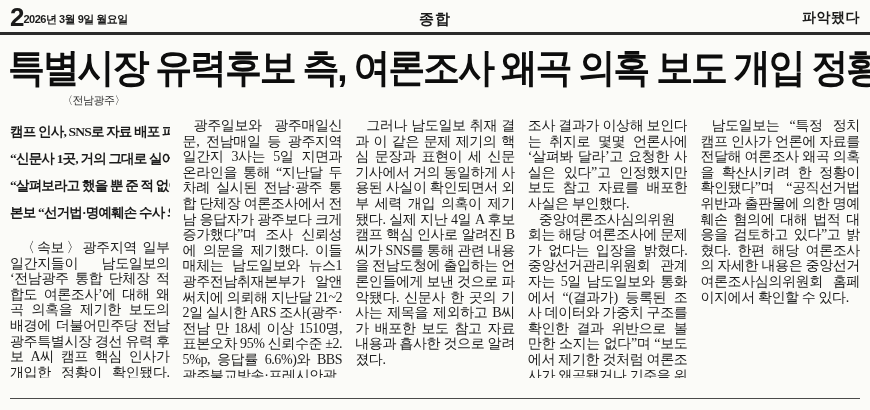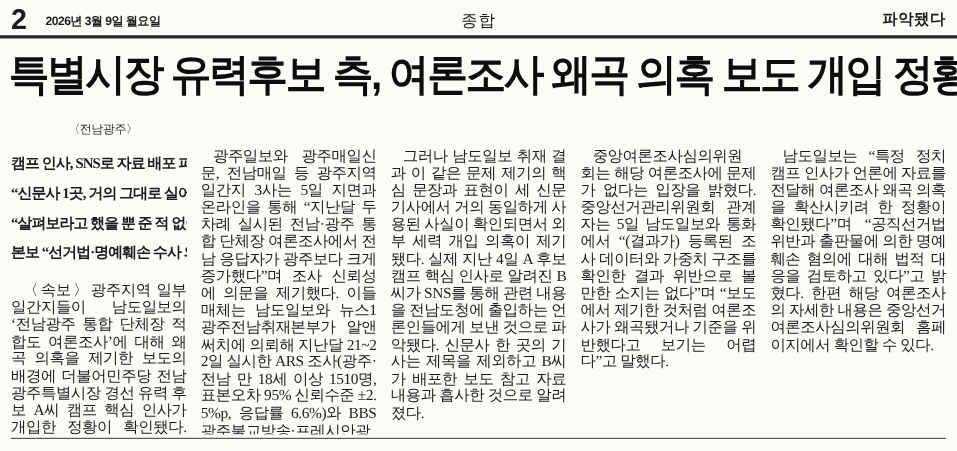--- a/index.html
+++ b/index.html
@@ -13,40 +13,40 @@
     color:#1b1b1b;
   }
   
   .masthead {
     display:flex; align-items:flex-end;
     padding:6px 10px 4px 10px;
     border-bottom:3px solid #2b2b2b;
     font-family:"Liberation Sans","DejaVu Sans",sans-serif;
   }
   .page-num { font-size:26px; font-weight:700; line-height:22px; letter-spacing:-1px; }
-  .edition-date { font-size:11px; font-weight:700; margin-left:18px; padding-bottom:1px; letter-spacing:-0.5px; }
-  .section-name { font-size:15px; font-weight:400; position:absolute; left:50%; transform:translateX(-50%); bottom:6px; letter-spacing:1px; }
+  .edition-date { font-size:11px; font-weight:700; padding-bottom:1px; letter-spacing:-0.5px; }
+  .section-name { font-size:15px; font-weight:700; position:absolute; left:50%; transform:translateX(-50%); bottom:6px; letter-spacing:1px; }
   .brand-name { margin-left:auto; font-size:14px; font-weight:800; padding-bottom:1px; letter-spacing:0.5px; }
   .masthead-wrap { position:relative; }
   
   .headline {
     font-family:"Liberation Sans","DejaVu Sans",sans-serif;
     font-size:37px; font-weight:900;
     letter-spacing:-2.2px;
     white-space:nowrap;
     padding:9px 8px 0 8px;
     line-height:44px;
     color:#0d0d0d;
     transform:scaleY(1.06);
     transform-origin:top left;
   }
   .kicker {
     font-family:"Liberation Sans","DejaVu Sans",sans-serif;
     font-size:11px; color:#333;
-    margin:22px 0 0 62px;
+    margin:5px 0 0 62px;
     letter-spacing:-0.5px;
   }
   
   .columns {
     display:flex;
     gap:13px;
     padding:10px 10px 0 10px;
     height:270px;
   }
   .col { flex:1 1 0; overflow:hidden; }
@@ -107,20 +107,21 @@
       <p class="para indent">광주일보와 광주매일신문, 전남매일 등 광주지역 일간지 3사는 5일 지면과 온라인을 통해 “지난달 두 차례 실시된 전남·광주 통합 단체장 여론조사에서 전남 응답자가 광주보다 크게 증가했다”며 조사 신뢰성에 의문을 제기했다. 이들 매체는 남도일보와 뉴스1광주전남취재본부가 알앤써치에 의뢰해 지난달 21~22일 실시한 ARS 조사(광주·전남 만 18세 이상 1510명, 표본오차 95% 신뢰수준 ±2.5%p, 응답률 6.6%)와 BBS광주불교방송·프레시안광주전남취재본부·대로미디어가 의뢰해 지난달 25~26일 실시한 조사(1023명, 표본오차 ±3.1%p, 응답률 7.2%)를 문제 삼았다.</p>
 
     </div>
 
     <div class="col">
       <p class="para indent">그러나 남도일보 취재 결과 이 같은 문제 제기의 핵심 문장과 표현이 세 신문 기사에서 거의 동일하게 사용된 사실이 확인되면서 외부 세력 개입 의혹이 제기됐다. 실제 지난 4일 A 후보 캠프 핵심 인사로 알려진 B씨가 SNS를 통해 관련 내용을 전남도청에 출입하는 언론인들에게 보낸 것으로 파악됐다. 신문사 한 곳의 기사는 제목을 제외하고 B씨가 배포한 보도 참고 자료 내용과 흡사한 것으로 알려졌다.</p>
 
     </div>
 
     <div class="col">
+      <p class="para">조사 결과가 이상해 보인다는 취지로 몇몇 언론사에 ‘살펴봐 달라’고 요청한 사실은 있다”고 인정했지만 보도 참고 자료를 배포한 사실은 부인했다.</p>
       <p class="para indent">중앙여론조사심의위원회는 해당 여론조사에 문제가 없다는 입장을 밝혔다. 중앙선거관리위원회 관계자는 5일 남도일보와 통화에서 “(결과가) 등록된 조사 데이터와 가중치 구조를 확인한 결과 위반으로 볼 만한 소지는 없다”며 “보도에서 제기한 것처럼 여론조사가 왜곡됐거나 기준을 위반했다고 보기는 어렵다”고 말했다.</p>
     </div>
 
     <div class="col">
       <p class="para indent">남도일보는 “특정 정치 캠프 인사가 언론에 자료를 전달해 여론조사 왜곡 의혹을 확산시키려 한 정황이 확인됐다”며 “공직선거법 위반과 출판물에 의한 명예훼손 혐의에 대해 법적 대응을 검토하고 있다”고 밝혔다. 한편 해당 여론조사의 자세한 내용은 중앙선거여론조사심의위원회 홈페이지에서 확인할 수 있다.</p>
 
     </div>
 
   </div>
 

